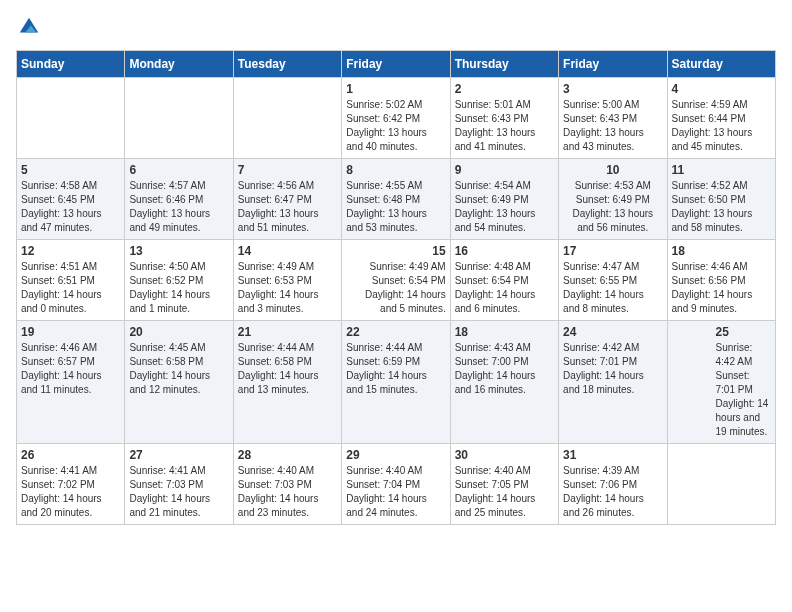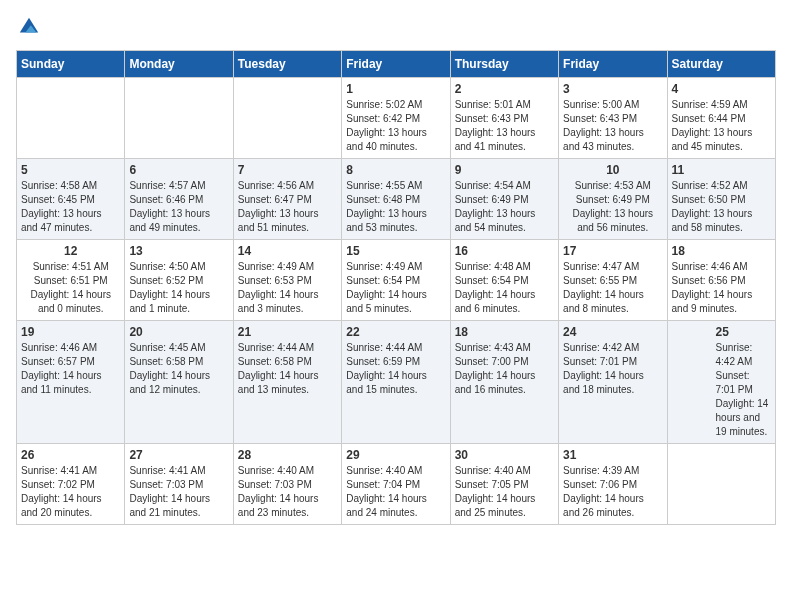--- a/index.html
+++ b/index.html
@@ -173,33 +173,33 @@
         <td style="background-color: rgb(240, 244, 248); text-align: center;">
           <div class="day-number">10</div>
           <div class="day-info">Sunrise: 4:53 AM<br>Sunset: 6:49 PM<br>Daylight: 13 hours and 56 minutes.</div>
         </td>
         <td style="background-color: rgb(240, 244, 248);">
           <div class="day-number">11</div>
           <div class="day-info">Sunrise: 4:52 AM<br>Sunset: 6:50 PM<br>Daylight: 13 hours and 58 minutes.</div>
         </td>
       </tr>
       <tr>
-        <td style="background-color: rgb(255, 255, 255); text-align: center;">
+        <td style="background-color: rgb(255, 255, 255);">
           <div class="day-number">12</div>
           <div class="day-info">Sunrise: 4:51 AM<br>Sunset: 6:51 PM<br>Daylight: 14 hours and 0 minutes.</div>
         </td>
         <td style="background-color: rgb(255, 255, 255);">
           <div class="day-number">13</div>
           <div class="day-info">Sunrise: 4:50 AM<br>Sunset: 6:52 PM<br>Daylight: 14 hours and 1 minute.</div>
         </td>
         <td style="background-color: rgb(255, 255, 255);">
           <div class="day-number">14</div>
           <div class="day-info">Sunrise: 4:49 AM<br>Sunset: 6:53 PM<br>Daylight: 14 hours and 3 minutes.</div>
         </td>
-        <td style="background-color: rgb(255, 255, 255);">
+        <td style="background-color: rgb(255, 255, 255); text-align: right;">
           <div class="day-number">15</div>
           <div class="day-info">Sunrise: 4:49 AM<br>Sunset: 6:54 PM<br>Daylight: 14 hours and 5 minutes.</div>
         </td>
         <td style="background-color: rgb(255, 255, 255);">
           <div class="day-number">16</div>
           <div class="day-info">Sunrise: 4:48 AM<br>Sunset: 6:54 PM<br>Daylight: 14 hours and 6 minutes.</div>
         </td>
         <td style="background-color: rgb(255, 255, 255);">
           <div class="day-number">17</div>
           <div class="day-info">Sunrise: 4:47 AM<br>Sunset: 6:55 PM<br>Daylight: 14 hours and 8 minutes.</div>

